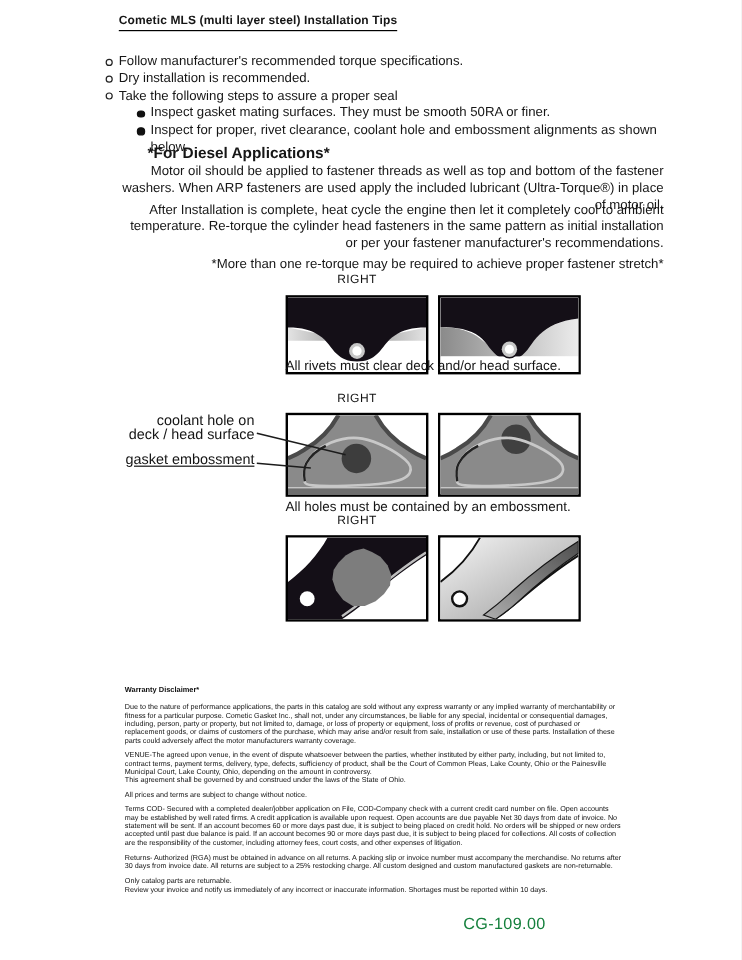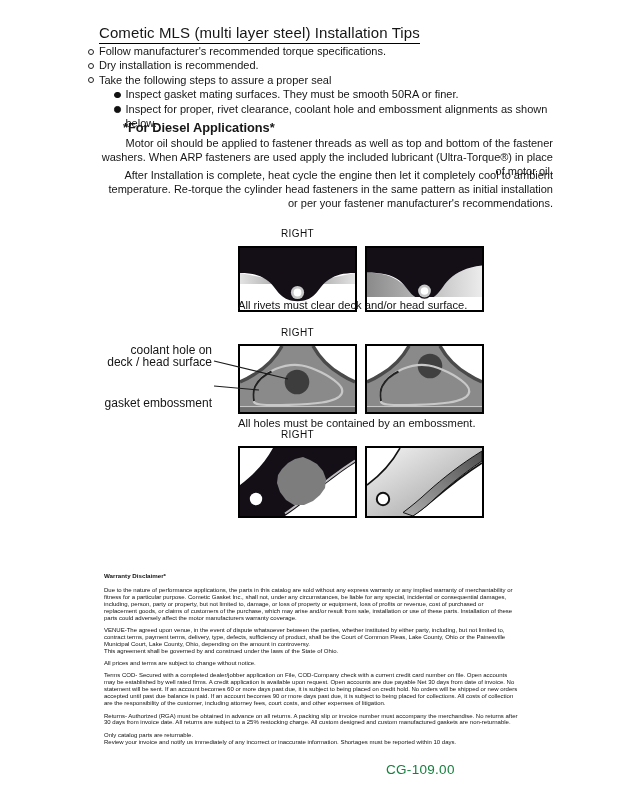--- a/index.html
+++ b/index.html
@@ -3,21 +3,21 @@
 <meta charset="utf-8">
 <style>
   html,body{margin:0;padding:0;background:#e8e8e8;}
   .page{
     position:relative;width:618px;height:800px;background:#ffffff;
     font-family:"Liberation Sans","DejaVu Sans",sans-serif;color:#161616;
     overflow:hidden;margin:0 auto;
   }
   .abs{position:absolute;}
   
-  .title{left:99px;top:24px;font-size:15px;font-weight:normal;letter-spacing:.1px;}
+  .title{left:99px;top:12px;font-size:10px;font-weight:bold;letter-spacing:.1px;}
   .title span{border-bottom:1.6px solid #000;padding-bottom:1.5px;display:inline-block;}
   
   .bullets{left:88px;top:44px;width:478px;font-size:11px;line-height:14.4px;}
   .b-row{display:flex;}
   .b-row .dot{flex:none;width:4px;height:4px;border:1.1px solid #222;border-radius:50%;margin:4.6px 5px 0 0;}
   .b-row.sub{margin-left:26px;}
   .b-row.sub .dot{background:#111;border-color:#111;width:4.5px;height:4.5px;}
   
   .diesel-h{left:99px;top:120px;font-size:12.8px;font-weight:bold;margin-left:24px;}
   .para{left:99px;width:454px;font-size:11px;line-height:13.8px;text-align:right;}
@@ -26,21 +26,21 @@
   .lbl{font-size:10px;color:#101010;letter-spacing:.4px;width:119px;text-align:center;}
   .lblA{left:238px;} .lblB{left:365px;margin-top:24px;}
   .r1l{top:228px;} .r2l{top:327px;} .r3l{top:429px;}
   .panel{width:119px;border:2px solid #000;background:#fff;box-sizing:border-box;}
   .pA{left:238px;} .pB{left:365px;}
   .r1p{top:246px;height:66px;} .r2p{top:344px;height:70px;} .r3p{top:446px;height:72px;}
   .panel svg{display:block;}
   .cap{left:238px;font-size:11.2px;color:#141414;line-height:13px;white-space:pre-line;}
   .cap1{top:299px;} .cap2{top:417px;} .cap3{top:521px;}
   .ann{left:96px;width:116px;text-align:right;font-size:12px;line-height:11.8px;color:#141414;white-space:pre-line;}
-  .annC{top:345px;} .annG{top:398px;}
+  .annC{top:345px;} .annG{top:378px;text-decoration:underline;}
   .overlay{left:0;top:0;pointer-events:none;z-index:6;}
   
   .warranty{left:104px;top:573px;width:414px;font-size:6px;line-height:6.9px;color:#111;}
   .warranty .wh{font-weight:bold;font-size:6.2px;margin:0 0 7px 0;}
   .warranty p{margin:0 0 5.5px 0;white-space:pre-line;}
   
   .code{left:386px;top:762px;font-size:13.5px;color:#15803d;letter-spacing:.3px;}
 </style>
 </head>
 <body>
@@ -70,20 +70,21 @@
       </div>
     <div class="b-row sub">
         <span class="dot"></span>
         <span>Inspect for proper, rivet clearance, coolant hole and embossment alignments as shown below.</span>
       </div>
   </div>
 
   <div class="abs diesel-h">*For Diesel Applications*</div>
   <div class="abs para p1">Motor oil should be applied to fastener threads as well as top and bottom of the fastener washers. When ARP fasteners are used apply the included lubricant (Ultra-Torque®) in place of motor oil.</div>
   <div class="abs para p2">After Installation is complete, heat cycle the engine then let it completely cool to ambient temperature. Re-torque the cylinder head fasteners in the same pattern as initial installation or per your fastener manufacturer's recommendations.</div>
+  <div class="abs para p3">*More than one re-torque may be required to achieve proper fastener stretch*</div>
 
   <div class="abs lbl lblA r1l">RIGHT</div>
   <div class="abs lbl lblB r1l">WRONG</div>
 
   <div class="abs panel pA r1p">
     <svg width="115" height="62" viewBox="0 0 115 62">
       <defs>
         <linearGradient id="gw1" x1="0" y1="0" x2="1" y2="0">
             <stop offset="0" stop-color="#e3e3e3"></stop>
             <stop offset="1" stop-color="#949494"></stop>

